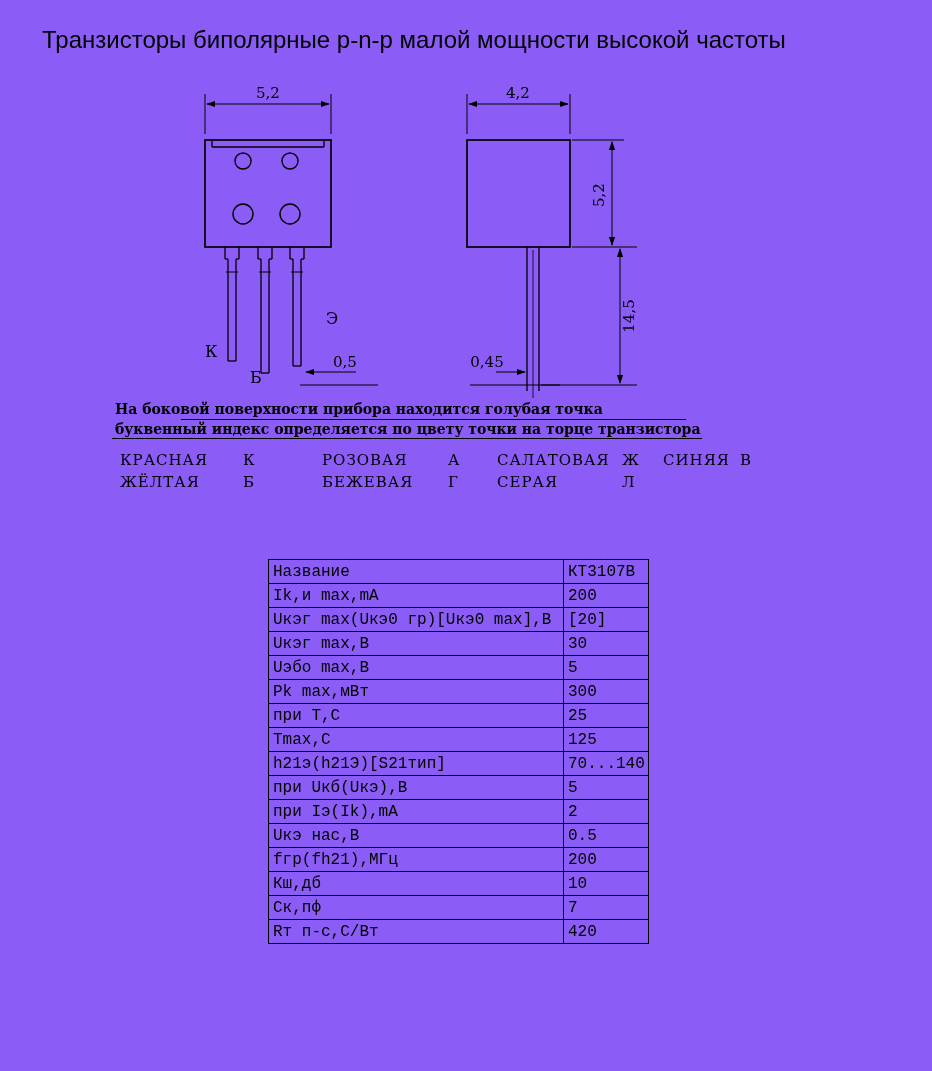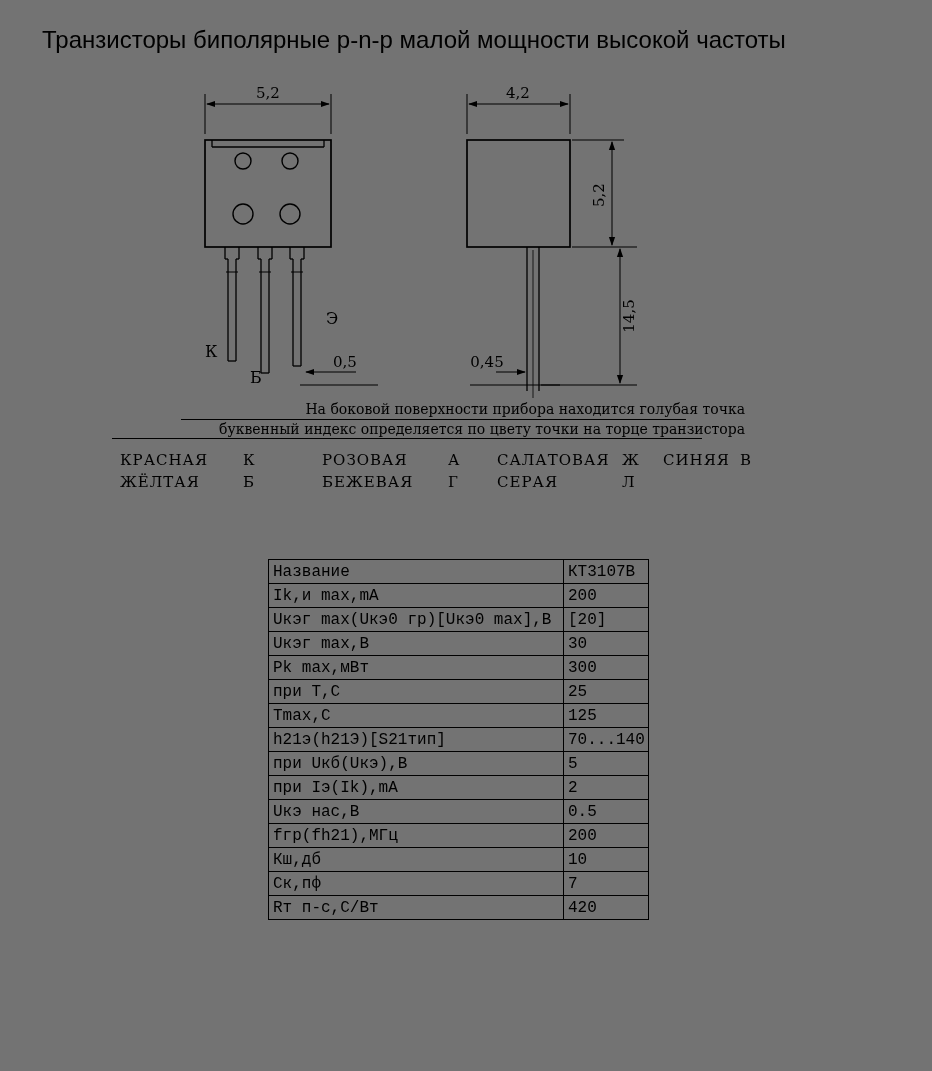--- a/index.html
+++ b/index.html
@@ -1,20 +1,20 @@
 <!DOCTYPE html>
 <html><head>
 <meta charset="utf-8">
 <style>
   html, body { margin: 0; padding: 0; background: #ffffff; }
   .page {
     position: relative;
     width: 932px;
     height: 1071px;
-    background: #737373;
+    background: #8b5cf6;
     color: #000;
     font-family: "Liberation Sans", sans-serif;
     overflow: hidden;
   }
   .title {
     position: absolute;
     left: 42px;
     top: 26px;
     font-size: 24px;
     white-space: nowrap;
@@ -25,23 +25,23 @@
     font-family: "DejaVu Serif", serif;
     font-size: 15px;
     fill: #000;
     stroke: none;
   }
   svg.drawing text.pinlabel { font-size: 16px; }
   .note {
     position: absolute;
     left: 115px;
     width: 630px;
-    text-align: right;
+    text-align: left;
     font-family: "DejaVu Serif", serif;
-    font-weight: normal;
+    font-weight: bold;
     font-size: 14px;
     white-space: nowrap;
   }
   .note1 { top: 401px; }
   .note2 { top: 421px; }
   .rule { position: absolute; height: 1px; background: #000; }
   .rule1 { left: 181px; top: 419px; width: 505px; }
   .rule2 { left: 112px; top: 438px; width: 590px; }
   .cc-table {
     position: absolute;
@@ -229,20 +229,24 @@
         </tr>
       <tr>
           <td class="param">Uкэг max(Uкэ0 гр)[Uкэ0 max],В</td>
           <td class="val">[20]</td>
         </tr>
       <tr>
           <td class="param">Uкэг max,В</td>
           <td class="val">30</td>
         </tr>
       <tr>
+          <td class="param">Uэбо max,В</td>
+          <td class="val">5</td>
+        </tr>
+      <tr>
           <td class="param">Pk max,мВт</td>
           <td class="val">300</td>
         </tr>
       <tr>
           <td class="param">при Т,С</td>
           <td class="val">25</td>
         </tr>
       <tr>
           <td class="param">Tmax,С</td>
           <td class="val">125</td>

